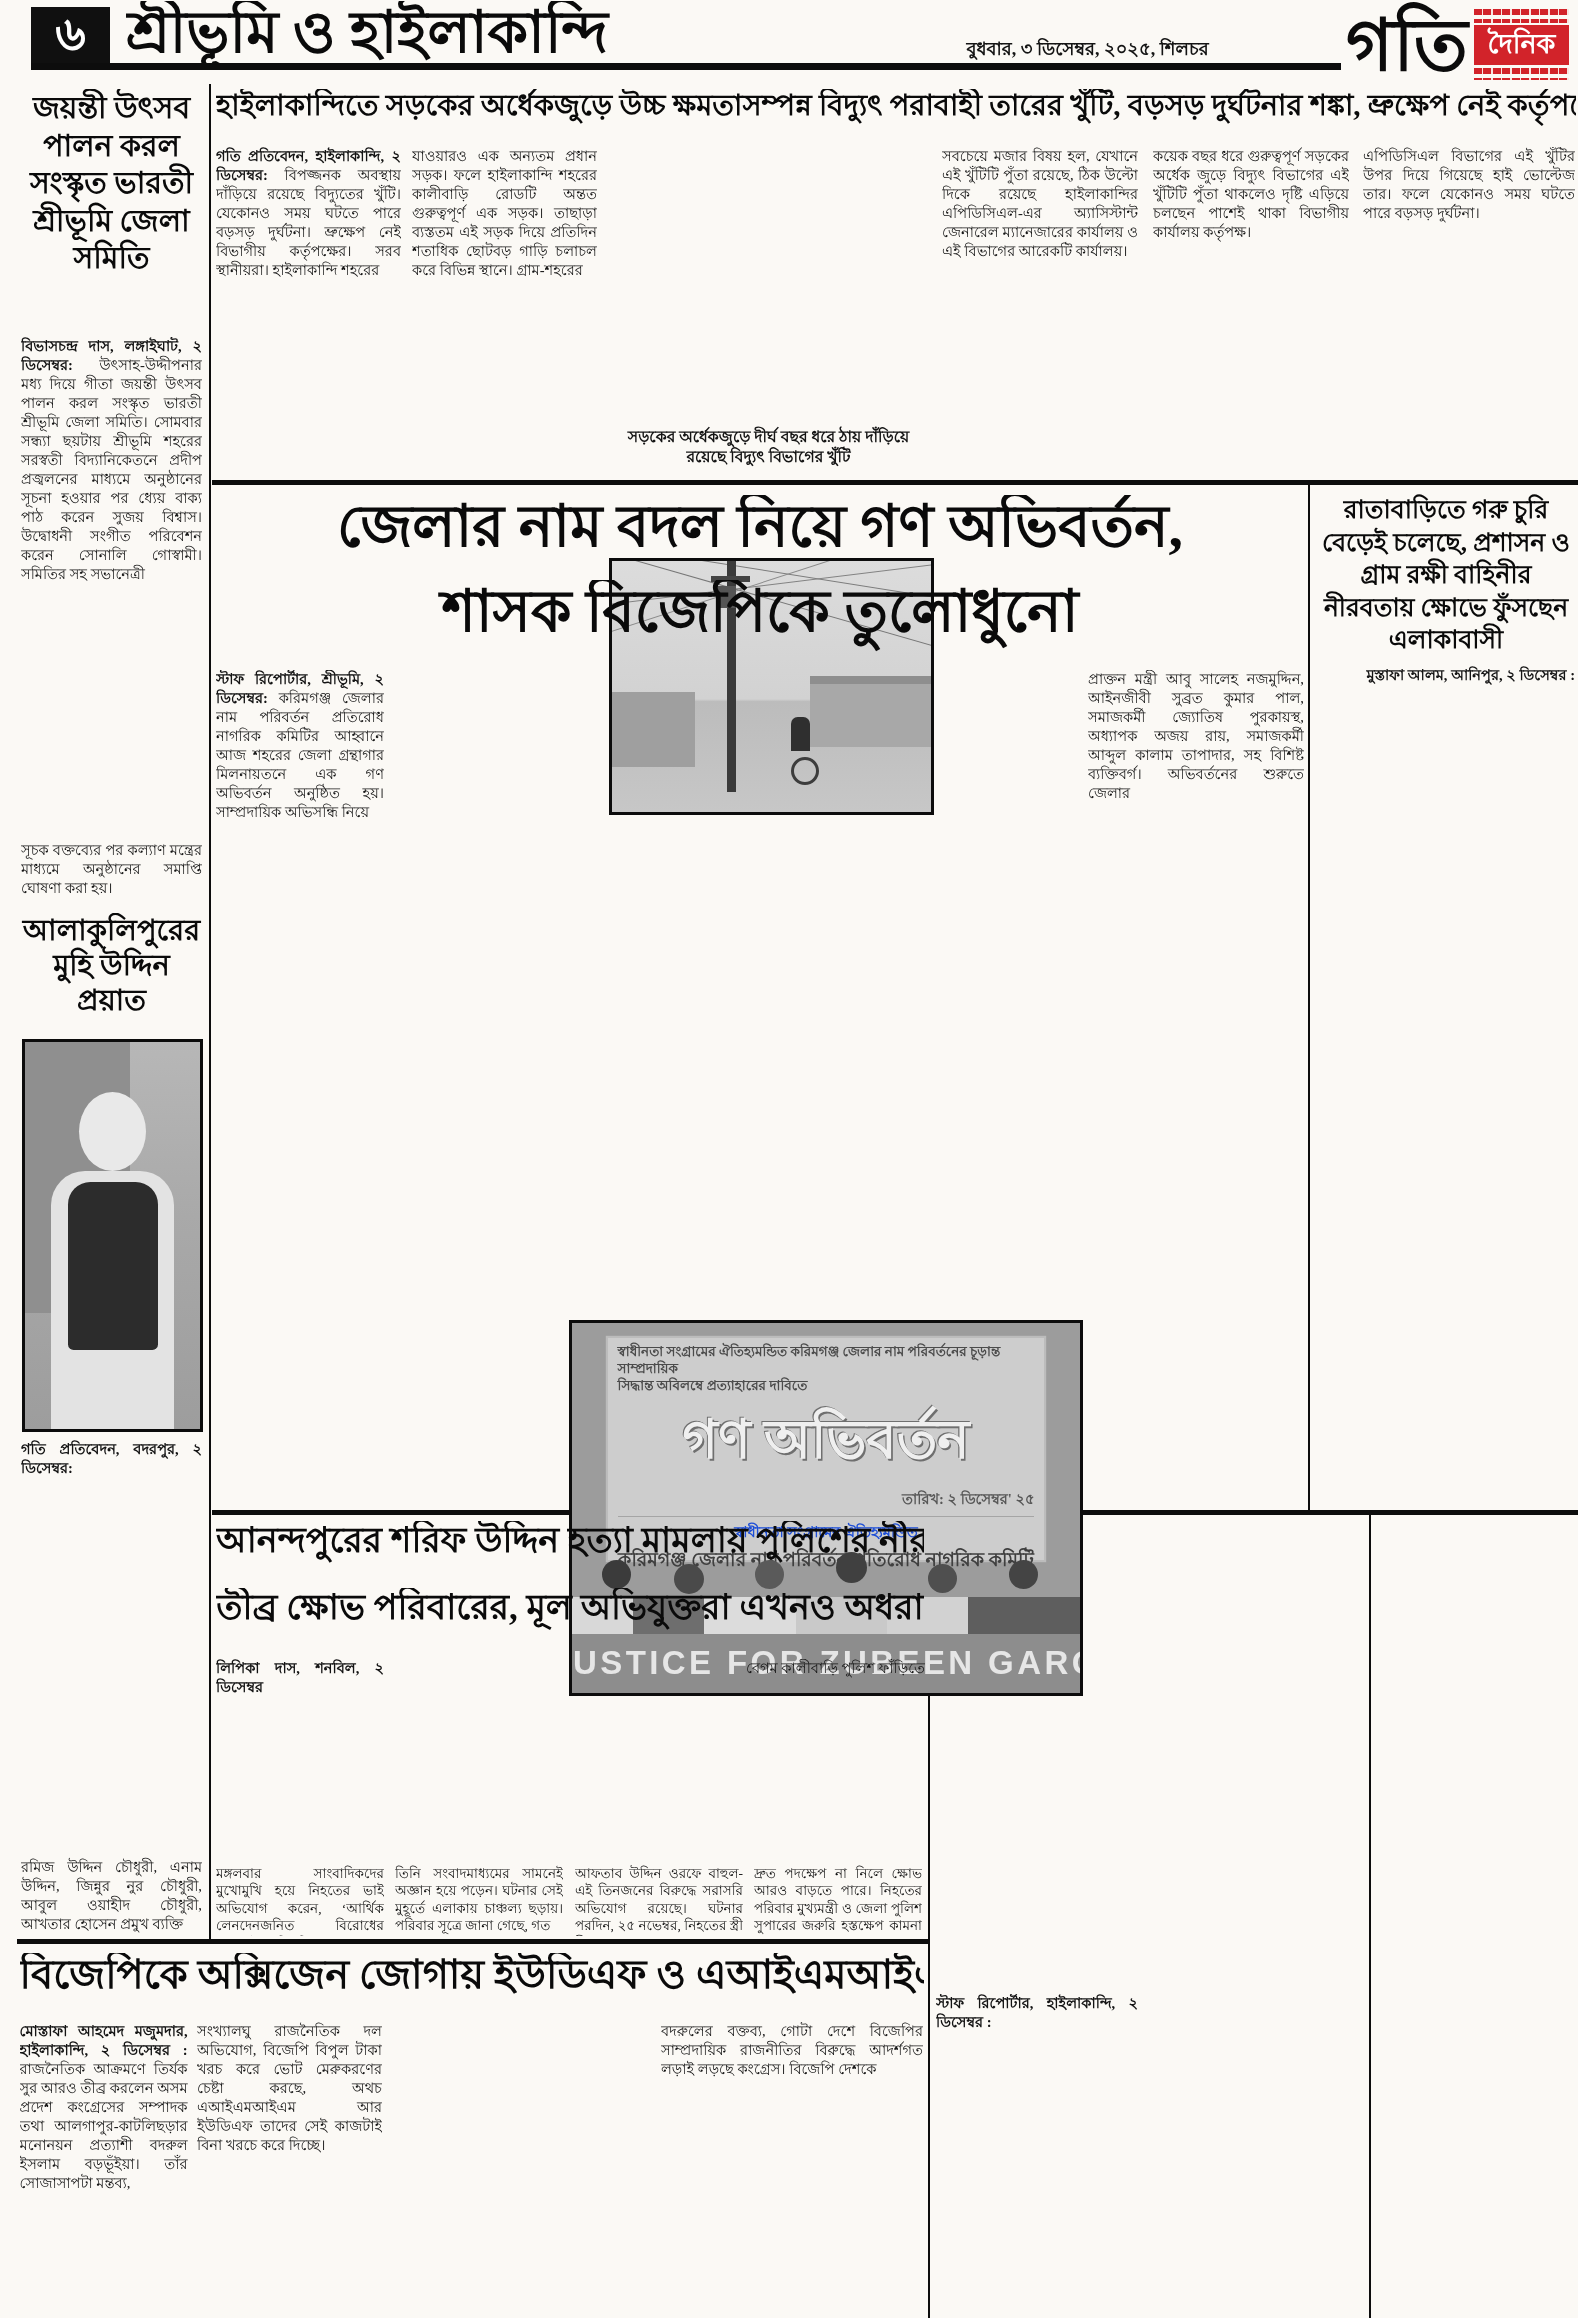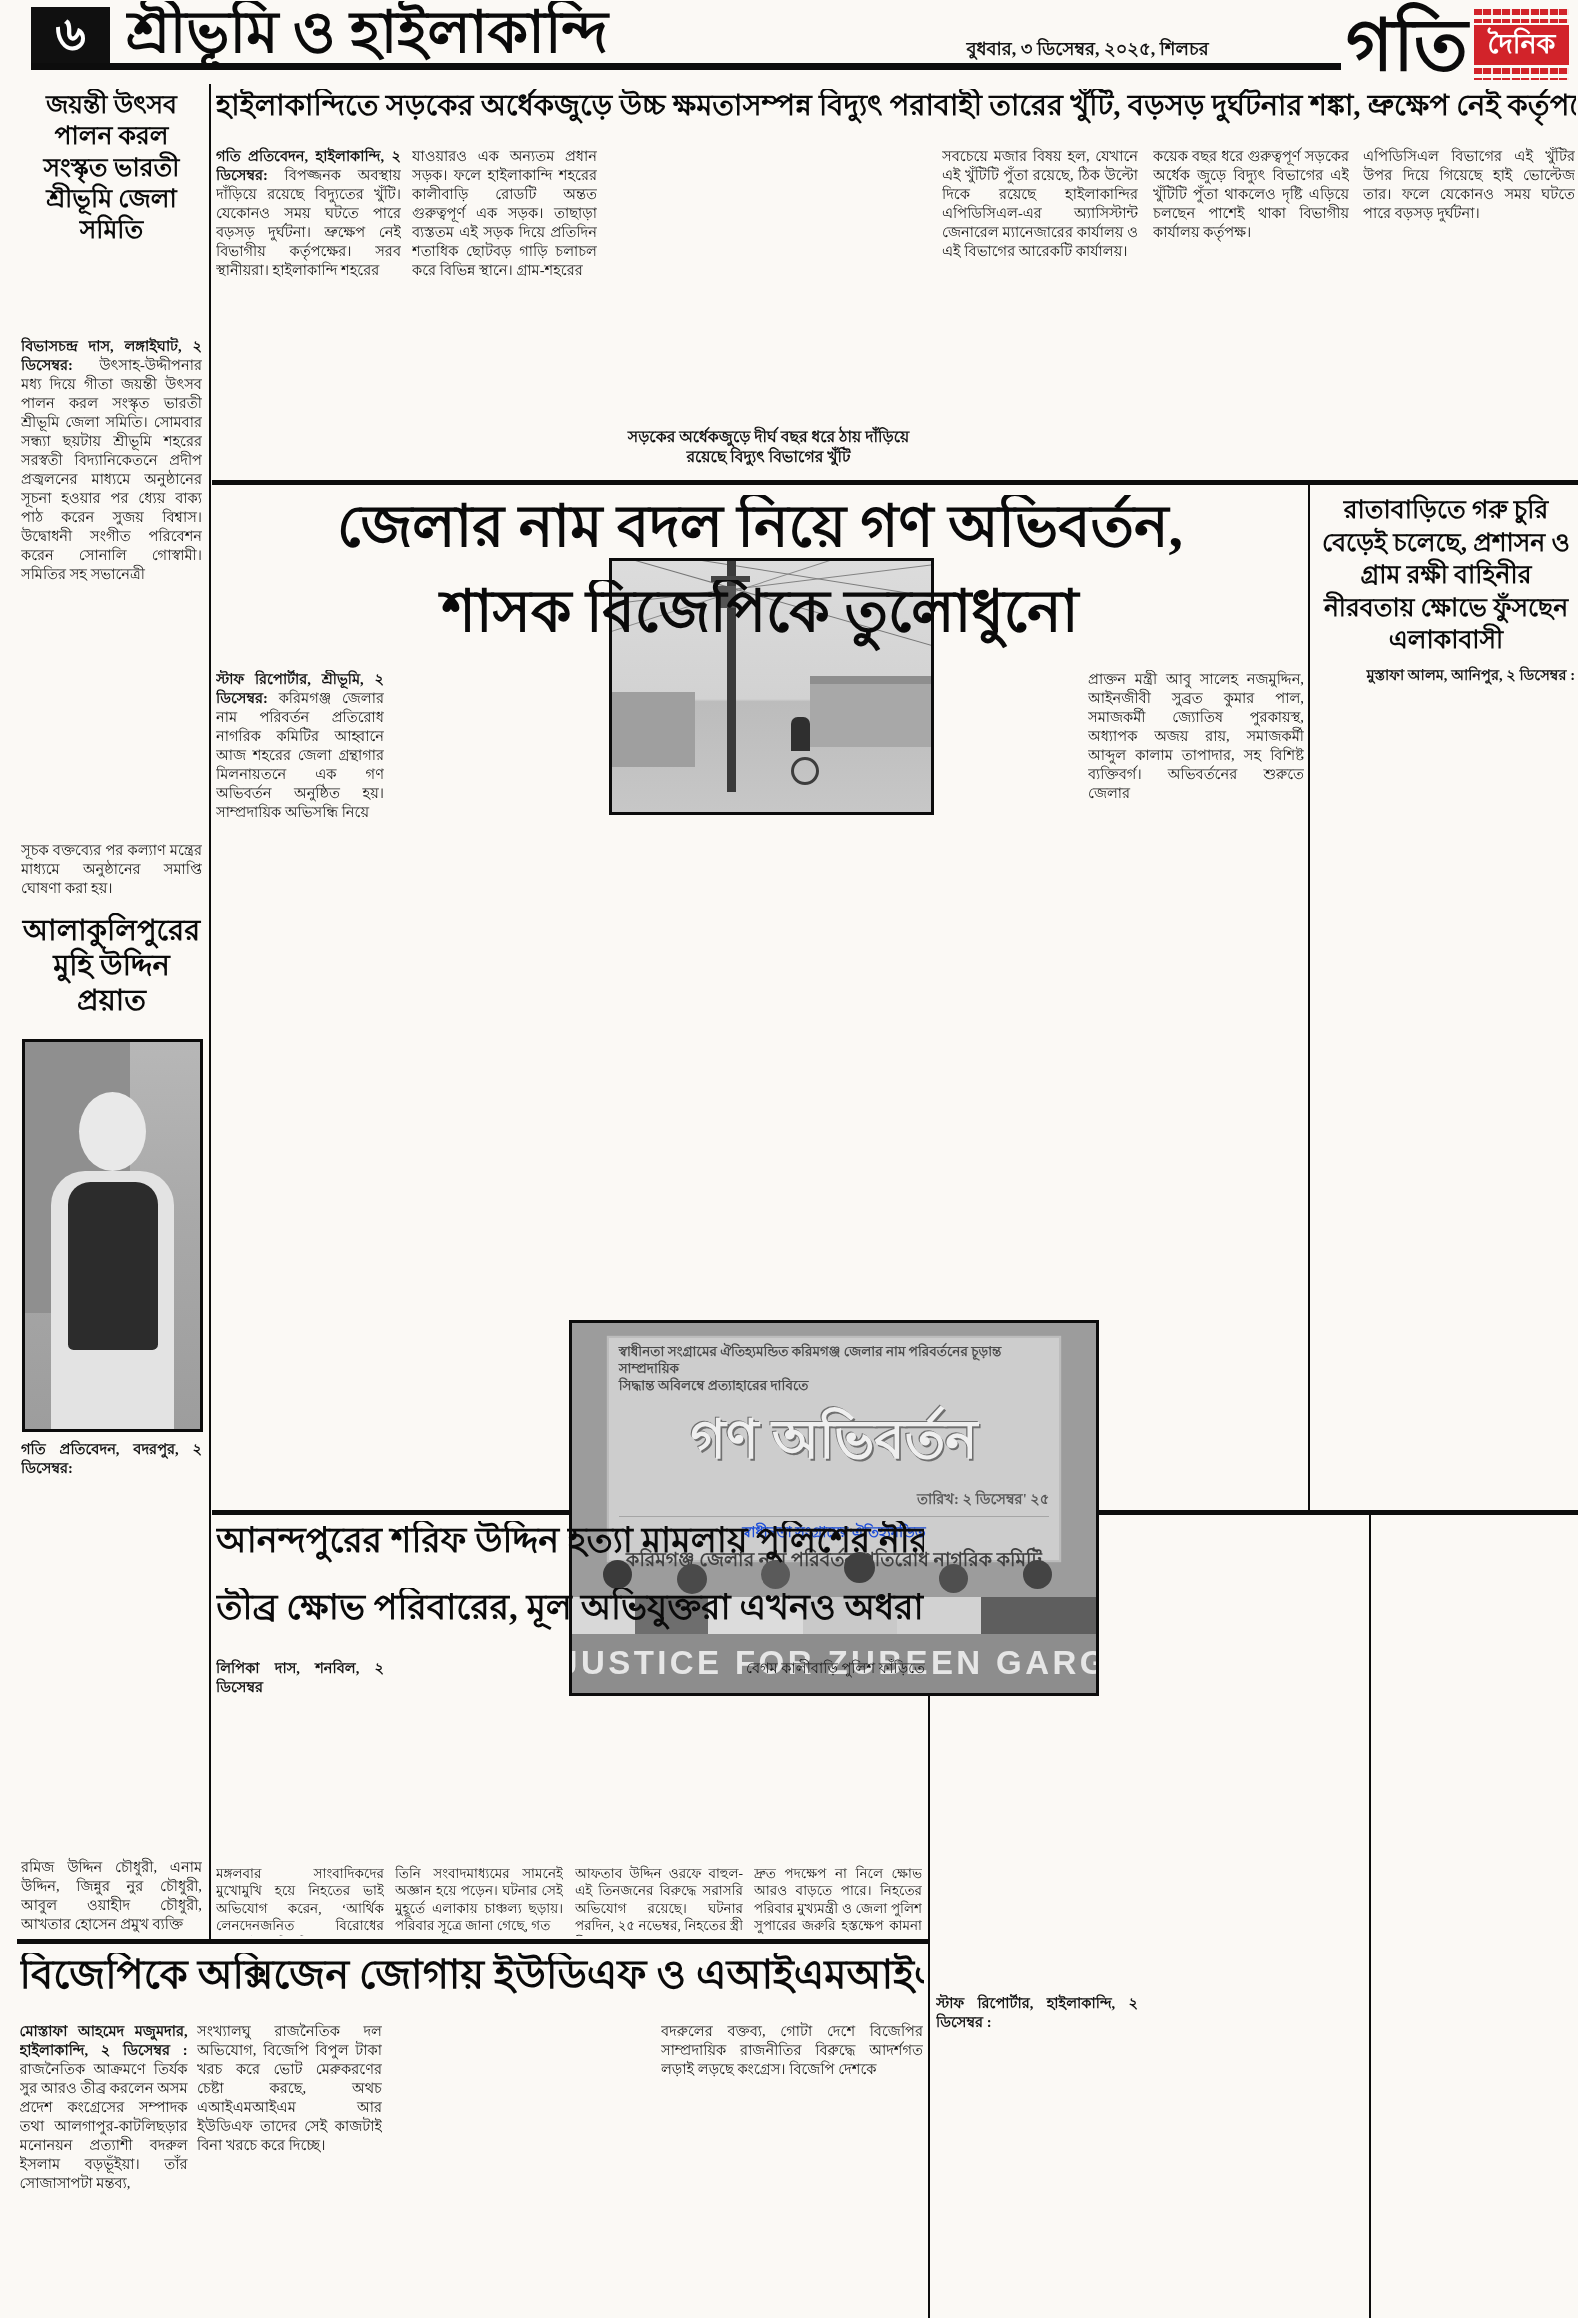--- a/index.html
+++ b/index.html
@@ -51,21 +51,21 @@
   </div>
 
   <div class="abs vrule" style="left:209px;top:84px;height:1855px;"></div>
   <div class="abs hrule" style="left:212px;top:480px;width:1366px;height:4.5px;"></div>
   <div class="abs vrule" style="left:1308px;top:485px;height:1025px;"></div>
   <div class="abs hrule" style="left:212px;top:1510px;width:1366px;height:4.5px;"></div>
   <div class="abs vrule" style="left:928px;top:1514px;height:804px;"></div>
   <div class="abs vrule" style="left:1369px;top:1514px;height:804px;"></div>
   <div class="abs hrule" style="left:17px;top:1939px;width:911px;height:4.5px;"></div>
 
-  <div class="abs headline center" style="left:21px;top:89px;width:181px;height:241px;font-size:25px;line-height:1.25;">জয়ন্তী উৎসব পালন করল সংস্কৃত ভারতী শ্রীভূমি জেলা সমিতি</div>
+  <div class="abs headline center" style="left:21px;top:89px;width:181px;height:241px;font-size:30px;line-height:1.25;">জয়ন্তী উৎসব পালন করল সংস্কৃত ভারতী শ্রীভূমি জেলা সমিতি</div>
   <div class="abs col" style="left:21px;top:337px;width:181px;height:561px;">
     <p><span class="byline">বিভাসচন্দ্র দাস, লঙ্গাইঘাট, ২ ডিসেম্বর:</span>
        <span>উৎসাহ-উদ্দীপনার মধ্য দিয়ে গীতা জয়ন্তী উৎসব পালন করল সংস্কৃত ভারতী শ্রীভূমি জেলা সমিতি। সোমবার সন্ধ্যা ছয়টায় শ্রীভূমি শহরের সরস্বতী বিদ্যানিকেতনে প্রদীপ প্রজ্বলনের মাধ্যমে অনুষ্ঠানের সূচনা হওয়ার পর ধ্যেয় বাক্য পাঠ করেন সুজয় বিশ্বাস। উদ্বোধনী সংগীত পরিবেশন করেন সোনালি গোস্বামী। সমিতির সহ সভানেত্রী</span></p>
     <div class="fill"></div>
     <p>সূচক বক্তব্যের পর কল্যাণ মন্ত্রের মাধ্যমে অনুষ্ঠানের সমাপ্তি ঘোষণা করা হয়।</p>
   </div>
 
   <div class="abs headline center" style="left:21px;top:913px;width:181px;height:118px;font-size:29px;line-height:1.2;">আলাকুলিপুরের মুহি উদ্দিন প্রয়াত</div>
   <div class="abs photo" style="left:22.4px;top:1039px;width:175px;height:387px;background:linear-gradient(180deg,#b7b7b7 0%,#a9a9a9 45%,#9d9d9d 100%);">
     <div class="abs" style="left:0;top:0;width:60%;height:70%;background:#8f8f8f;"></div>
@@ -124,21 +124,21 @@
 
   <div class="abs col" style="left:216px;top:670px;width:168px;height:373px;">
     <p><span class="byline">স্টাফ রিপোর্টার, শ্রীভূমি, ২ ডিসেম্বর:</span>
        <span>করিমগঞ্জ জেলার নাম পরিবর্তন প্রতিরোধ নাগরিক কমিটির আহ্বানে আজ শহরের জেলা গ্রন্থাগার মিলনায়তনে এক গণ অভিবর্তন অনুষ্ঠিত হয়। সাম্প্রদায়িক অভিসন্ধি নিয়ে</span></p>
     <div class="fill"></div>
   </div>
   <div class="abs col" style="left:393px;top:670px;width:168px;height:373px;">
     <div class="fill"></div>
   </div>
 
-  <div class="abs photo" style="left:569px;top:670px;width:508px;height:370px;background:#9c9c9c;padding-left:16px;">
+  <div class="abs photo" style="left:569px;top:670px;width:508px;height:370px;background:#9c9c9c;">
     <div class="abs" style="left:7%;top:4%;width:86%;height:60%;background:#cdcdcd;box-shadow:0 0 0 2.2px #bcbcbc;padding:5.6px 10px;box-sizing:border-box;">
       <div style="font-size:13.5px;line-height:17px;color:#4b4b4b;font-weight:bold;">স্বাধীনতা সংগ্রামের ঐতিহ্যমন্ডিত করিমগঞ্জ জেলার নাম পরিবর্তনের চূড়ান্ত সাম্প্রদায়িক</div>
       <div style="font-size:13.5px;line-height:17px;color:#4b4b4b;font-weight:bold;">সিদ্ধান্ত অবিলম্বে প্রত্যাহারের দাবিতে</div>
       <div class="center" style="font-size:54px;font-weight:bold;color:#efefef;text-shadow:1.7px 1.7px 0 #6f6f6f,-1.1px -1.1px 0 #6f6f6f;margin-top:3.4px;">গণ অভিবর্তন</div>
       <div style="font-size:14.6px;color:#585858;text-align:right;font-weight:bold;">তারিখ: ২ ডিসেম্বর' ২৫</div>
       <div style="border-top:1.7px solid #a5a5a5;margin-top:4.5px;padding-top:3.4px;">
         <div class="center" style="font-size:14.6px;color:#1d4ed8;font-weight:bold;">স্বাধীনতা সংগ্রামের ঐতিহ্যমন্ডিত</div>
         <div class="center" style="font-size:19px;color:#3f3f3f;font-weight:bold;">করিমগঞ্জ জেলার নাম পরিবর্তন প্রতিরোধ নাগরিক কমিটি</div>
       </div>
     </div>

